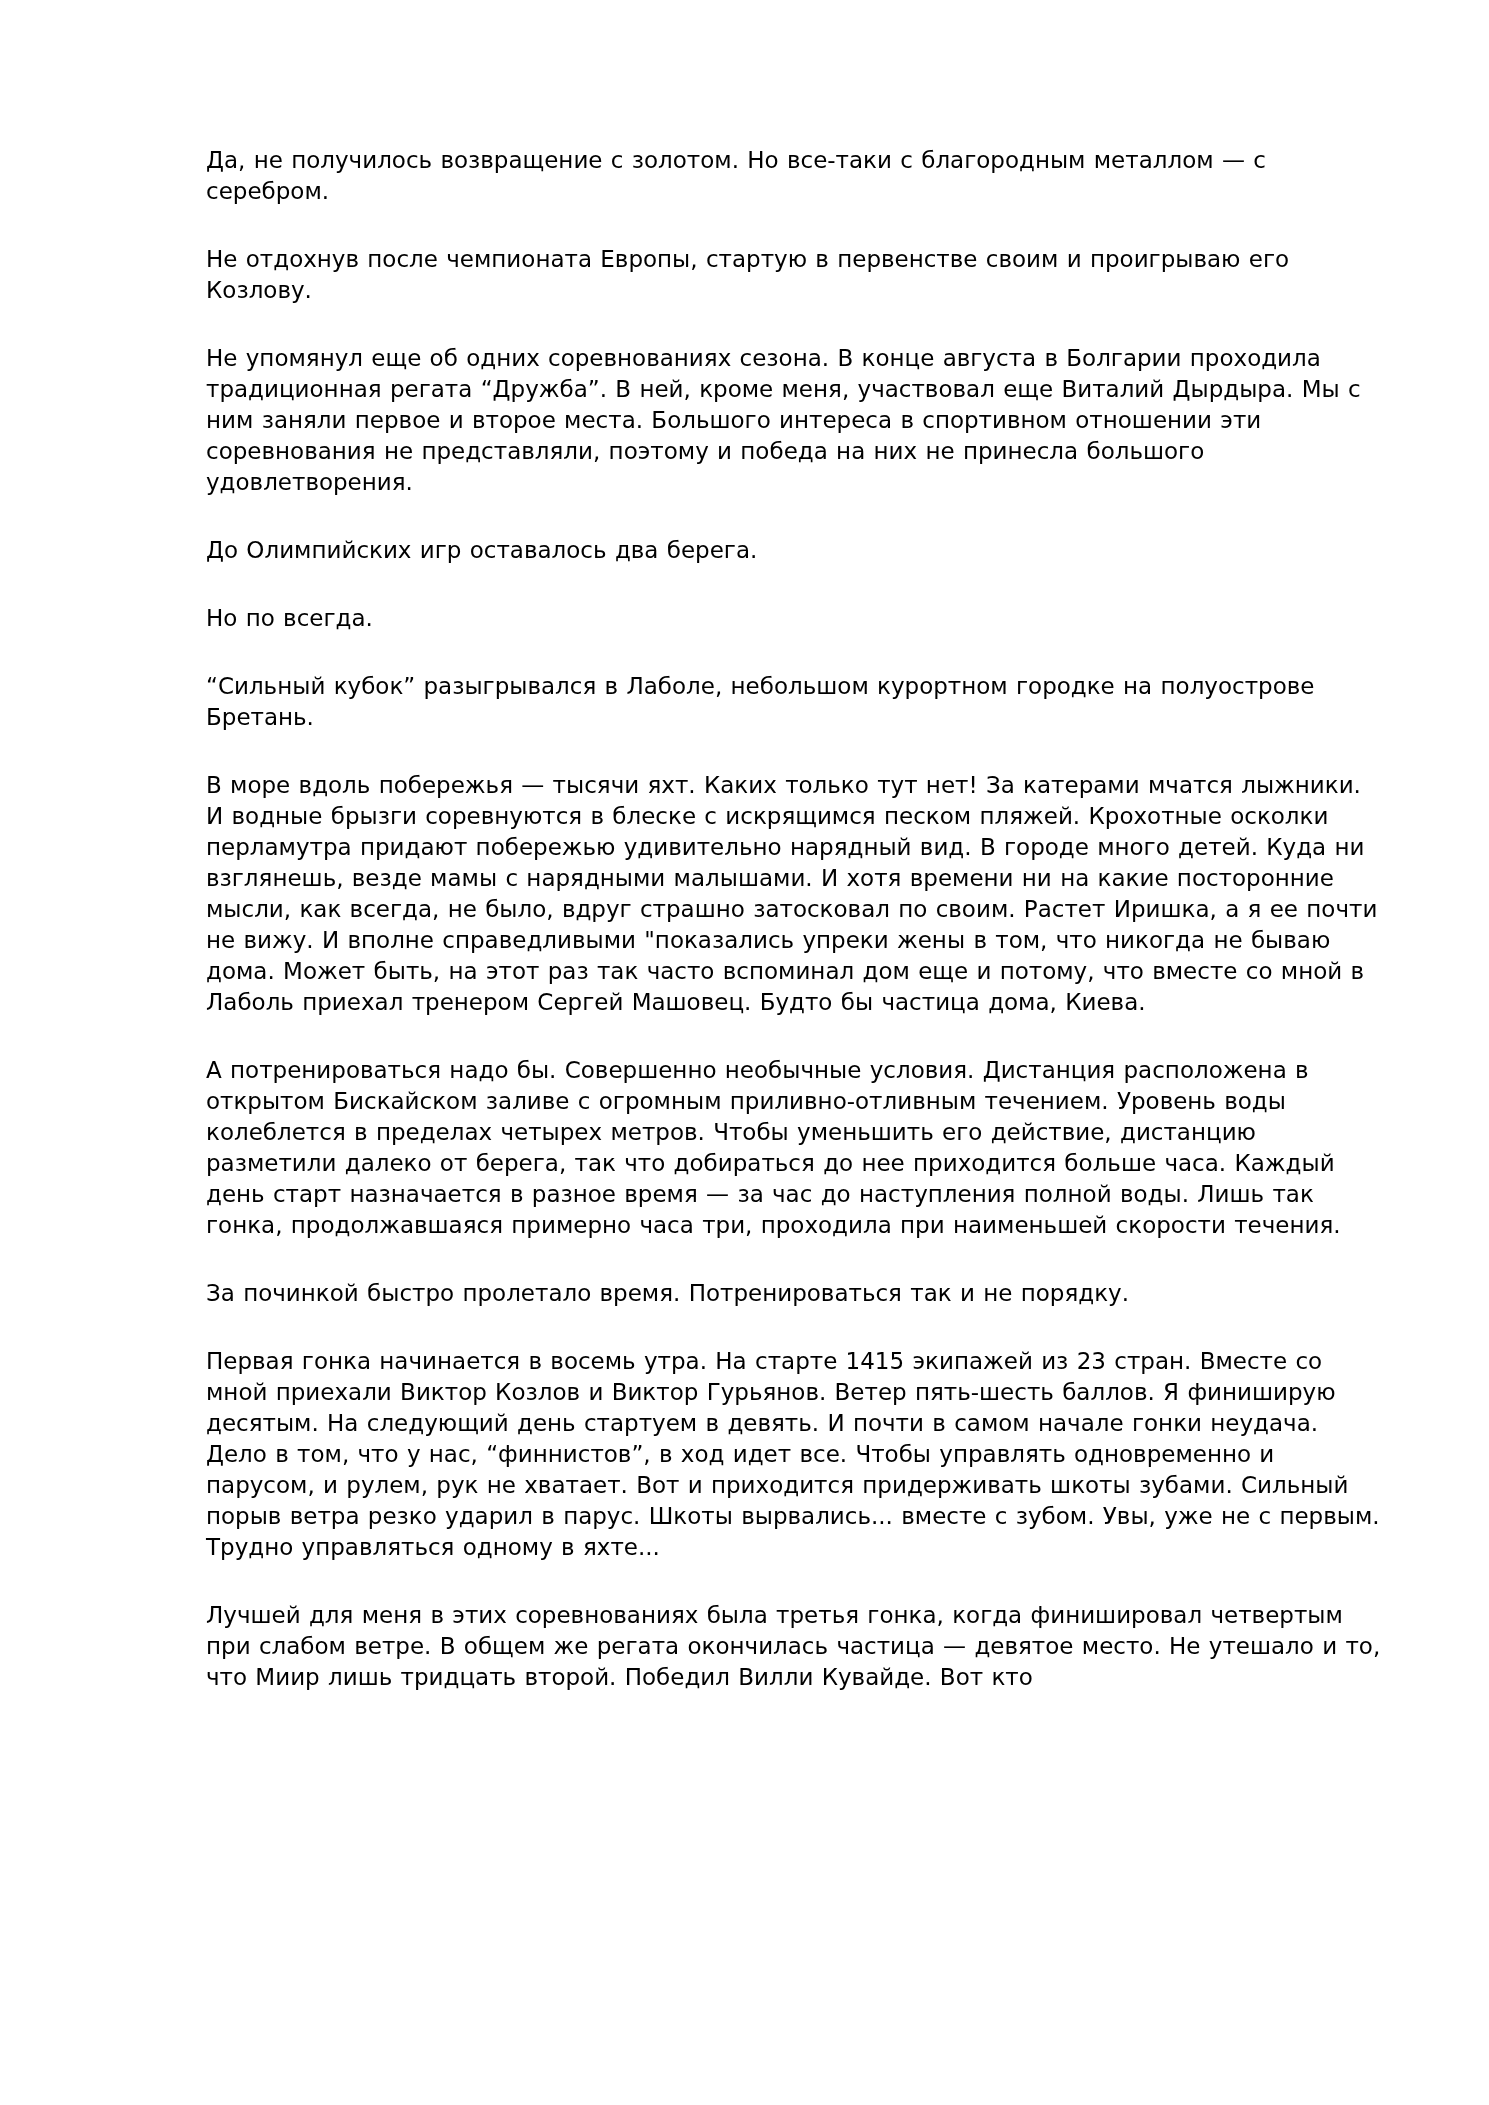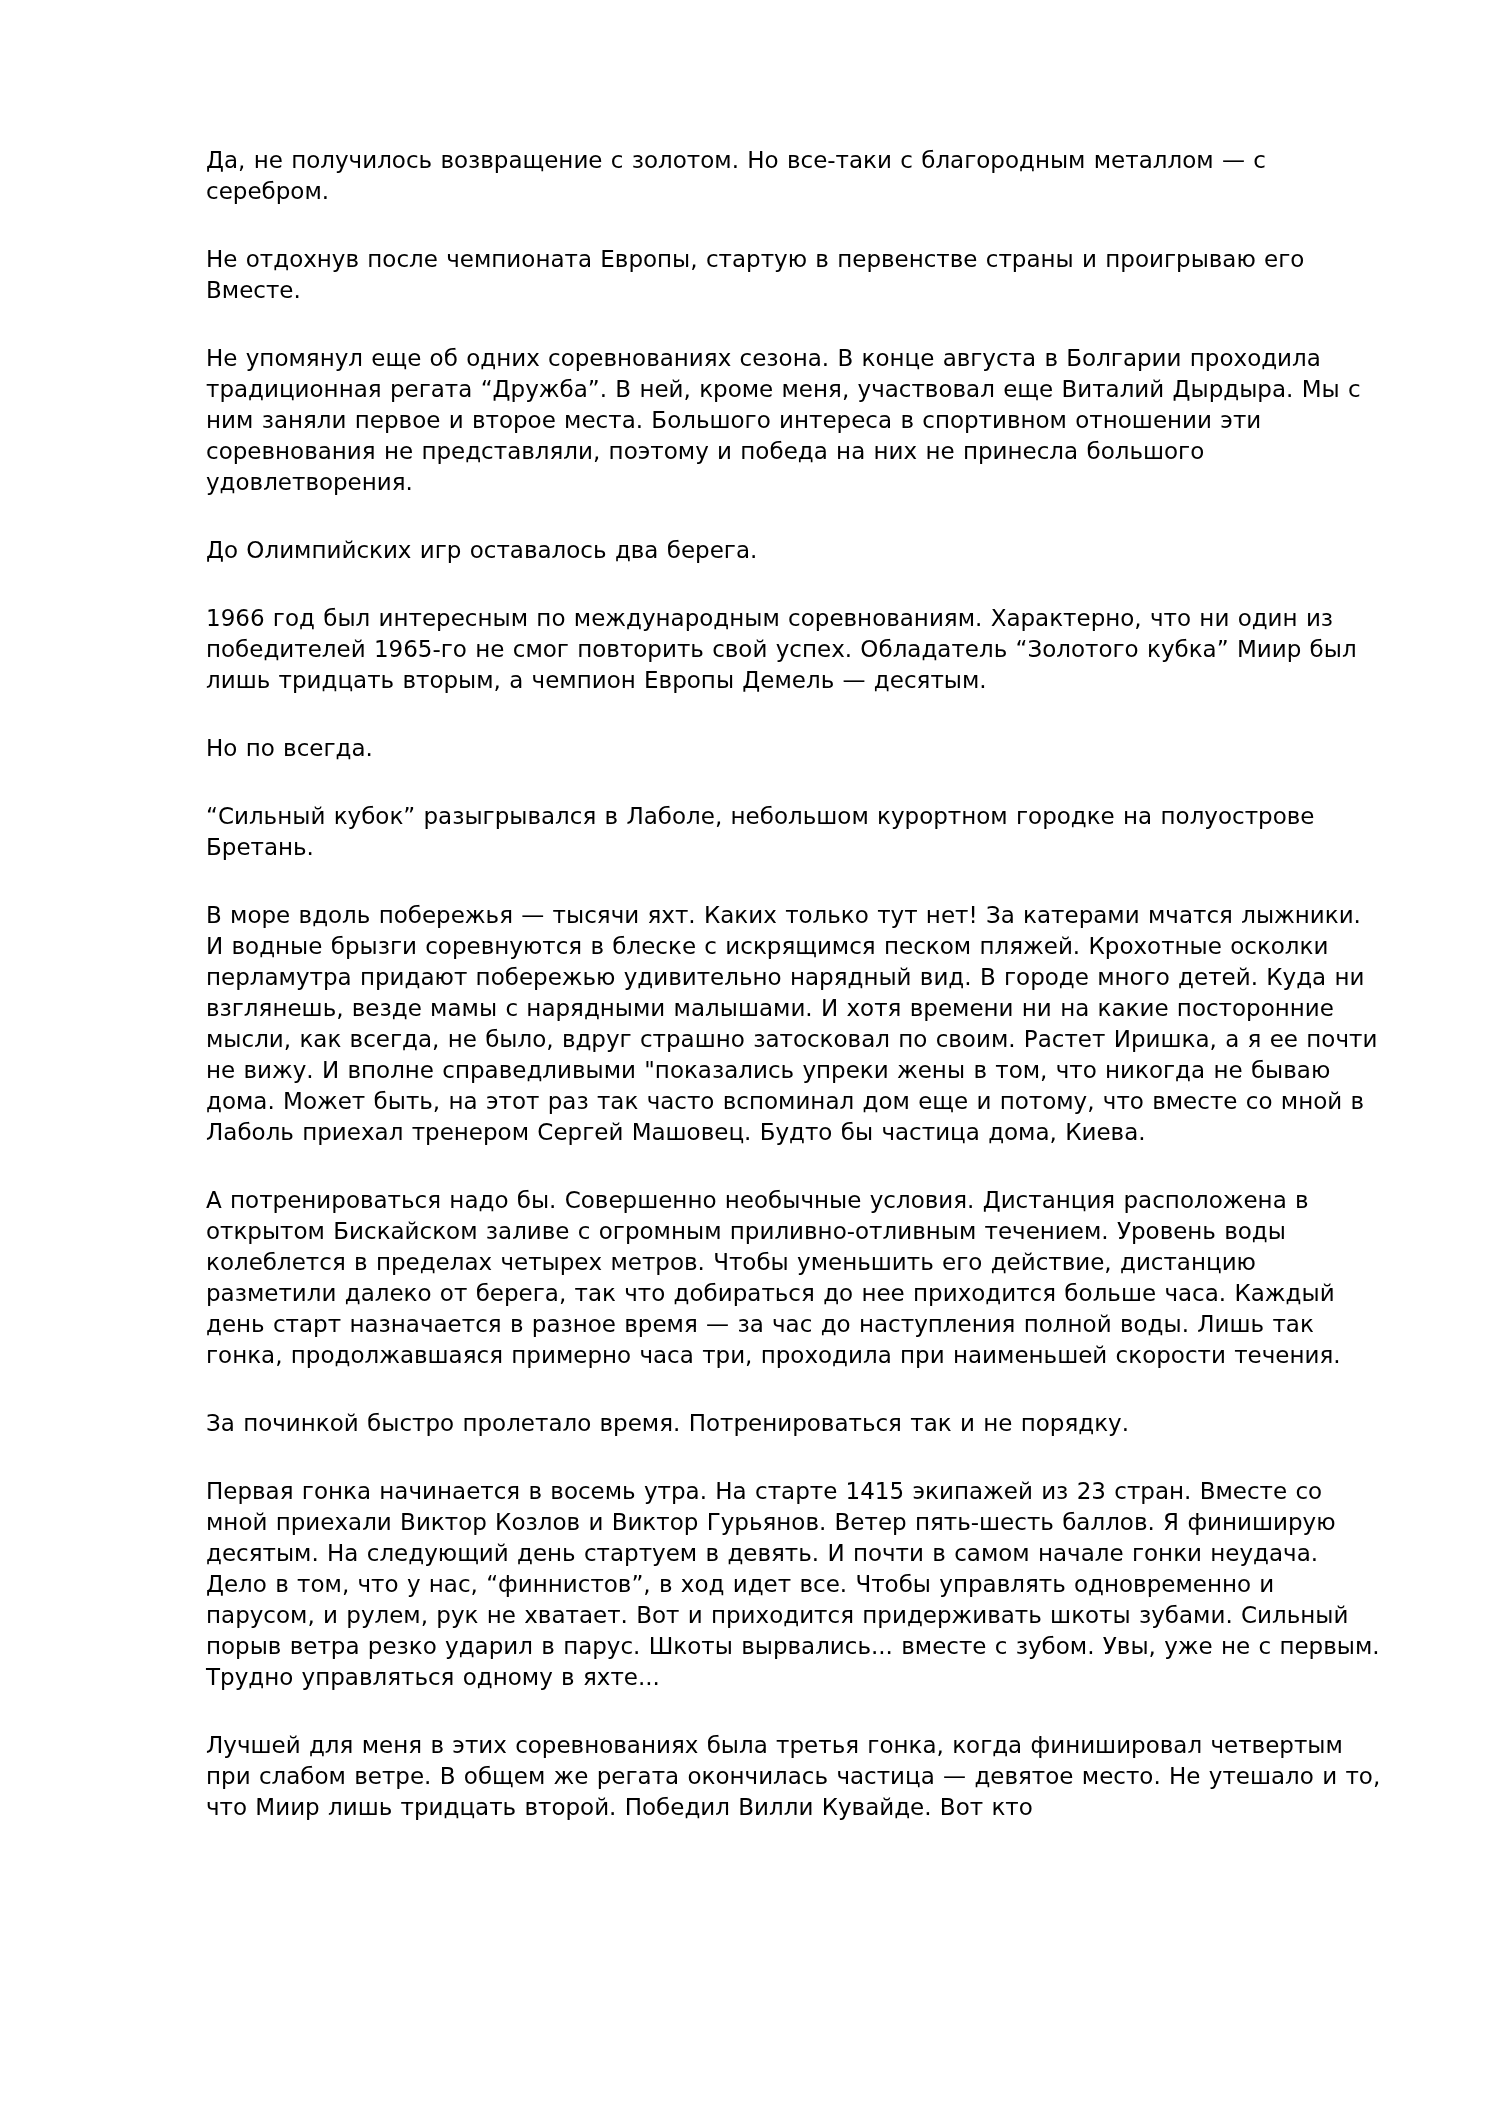--- a/index.html
+++ b/index.html
@@ -32,24 +32,23 @@
       white-space: normal;
       word-spacing: 1px;
     }
   </style>
 </head>
 <body>
 
 <div class="page">
   <div class="text-block">
     <p>Да, не получилось возвращение с золотом. Но все-таки с благородным металлом — с серебром.</p>
-    <p>Не отдохнув после чемпионата Европы, стартую в первенстве страны и проигрываю его Вместе.</p>
+    <p>Не отдохнув после чемпионата Европы, стартую в первенстве своим и проигрываю его Козлову.</p>
     <p>Не упомянул еще об одних соревнованиях сезона. В конце августа в Болгарии проходила традиционная регата “Дружба”. В ней, кроме меня, участвовал еще Виталий Дырдыра. Мы с ним заняли первое и второе места. Большого интереса в спортивном отношении эти соревнования не представляли, поэтому и победа на них не принесла большого удовлетворения.</p>
     <p>До Олимпийских игр оставалось два берега.</p>
-    <p>1966 год был интересным по международным соревнованиям. Характерно, что ни один из победителей 1965-го не смог повторить свой успех. Обладатель “Золотого кубка” Миир был лишь тридцать вторым, а чемпион Европы Демель — десятым.</p>
     <p>Но по всегда.</p>
     <p>“Сильный кубок” разыгрывался в Лаболе, небольшом курортном городке на полуострове Бретань.</p>
     <p>В море вдоль побережья — тысячи яхт. Каких только тут нет! За катерами мчатся лыжники. И водные брызги соревнуются в блеске с искрящимся песком пляжей. Крохотные осколки перламутра придают побережью удивительно нарядный вид. В городе много детей. Куда ни взглянешь, везде мамы с нарядными малышами. И хотя времени ни на какие посторонние мысли, как всегда, не было, вдруг страшно затосковал по своим. Растет Иришка, а я ее почти не вижу. И вполне справедливыми "показались упреки жены в том, что никогда не бываю дома. Может быть, на этот раз так часто вспоминал дом еще и потому, что вместе со мной в Лаболь приехал тренером Сергей Машовец. Будто бы частица дома, Киева.</p>
     <p>А потренироваться надо бы. Совершенно необычные условия. Дистанция расположена в открытом Бискайском заливе с огромным приливно-отливным течением. Уровень воды колеблется в пределах четырех метров. Чтобы уменьшить его действие, дистанцию разметили далеко от берега, так что добираться до нее приходится больше часа. Каждый день старт назначается в разное время — за час до наступления полной воды. Лишь так гонка, продолжавшаяся примерно часа три, проходила при наименьшей скорости течения.</p>
     <p>За починкой быстро пролетало время. Потренироваться так и не порядку.</p>
     <p>Первая гонка начинается в восемь утра. На старте 1415 экипажей из 23 стран. Вместе со мной приехали Виктор Козлов и Виктор Гурьянов. Ветер пять-шесть баллов. Я финиширую десятым. На следующий день стартуем в девять. И почти в самом начале гонки неудача. Дело в том, что у нас, “финнистов”, в ход идет все. Чтобы управлять одновременно и парусом, и рулем, рук не хватает. Вот и приходится придерживать шкоты зубами. Сильный порыв ветра резко ударил в парус. Шкоты вырвались... вместе с зубом. Увы, уже не с первым. Трудно управляться одному в яхте...</p>
     <p>Лучшей для меня в этих соревнованиях была третья гонка, когда финишировал четвертым при слабом ветре. В общем же регата окончилась частица — девятое место. Не утешало и то, что Миир лишь тридцать второй. Победил Вилли Кувайде. Вот кто</p>
   </div>
 </div>
 

